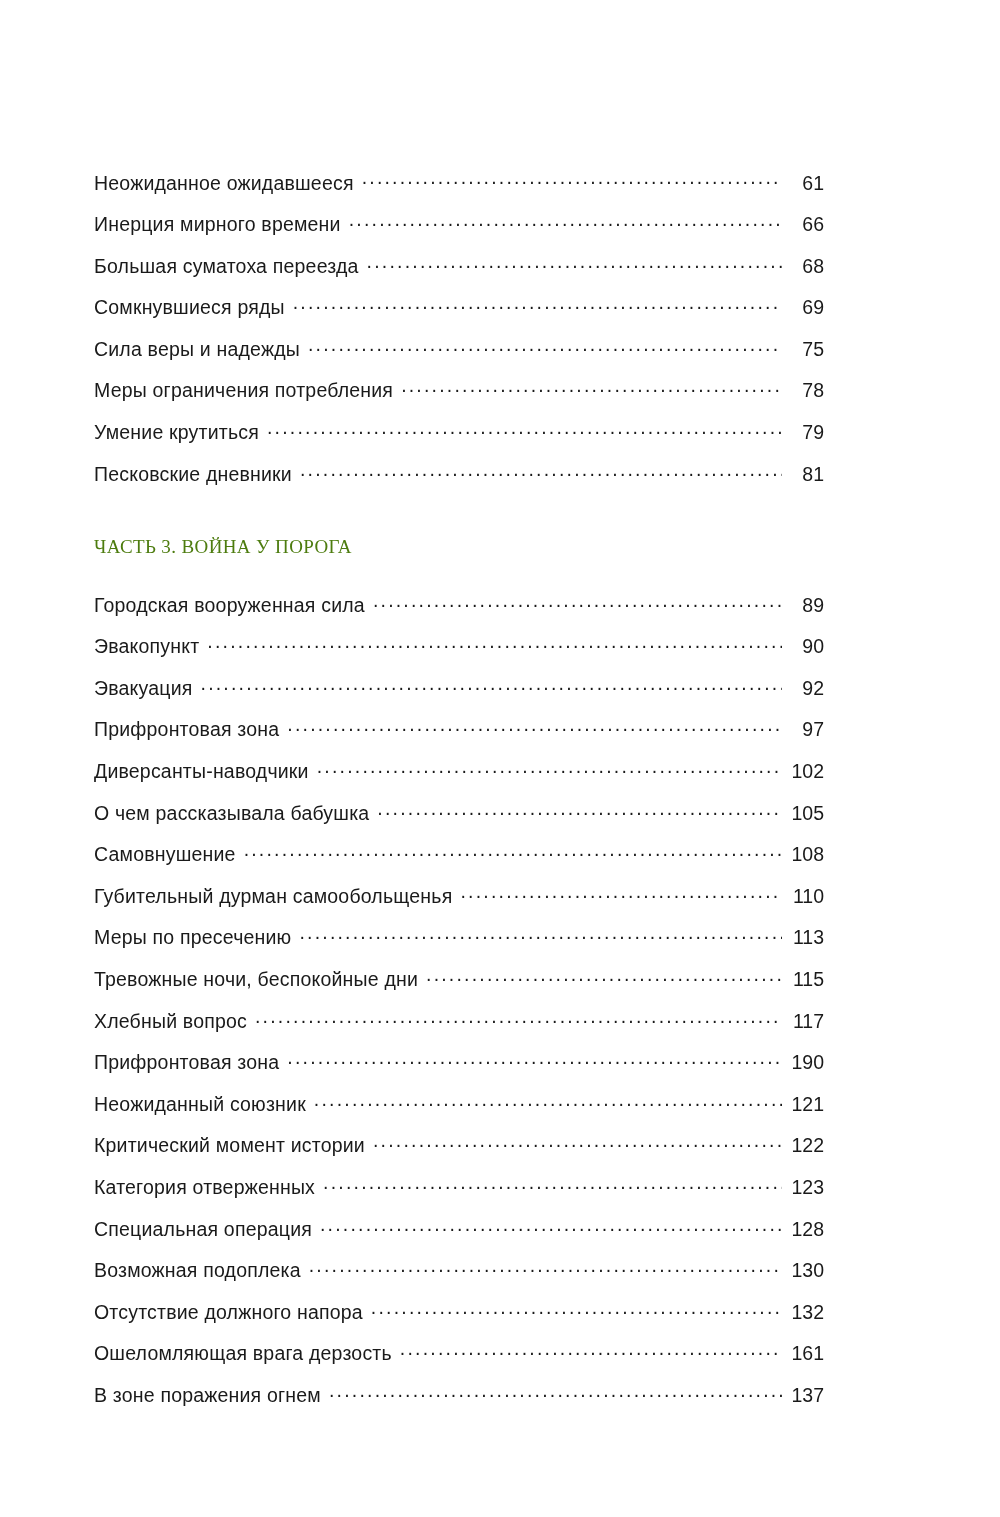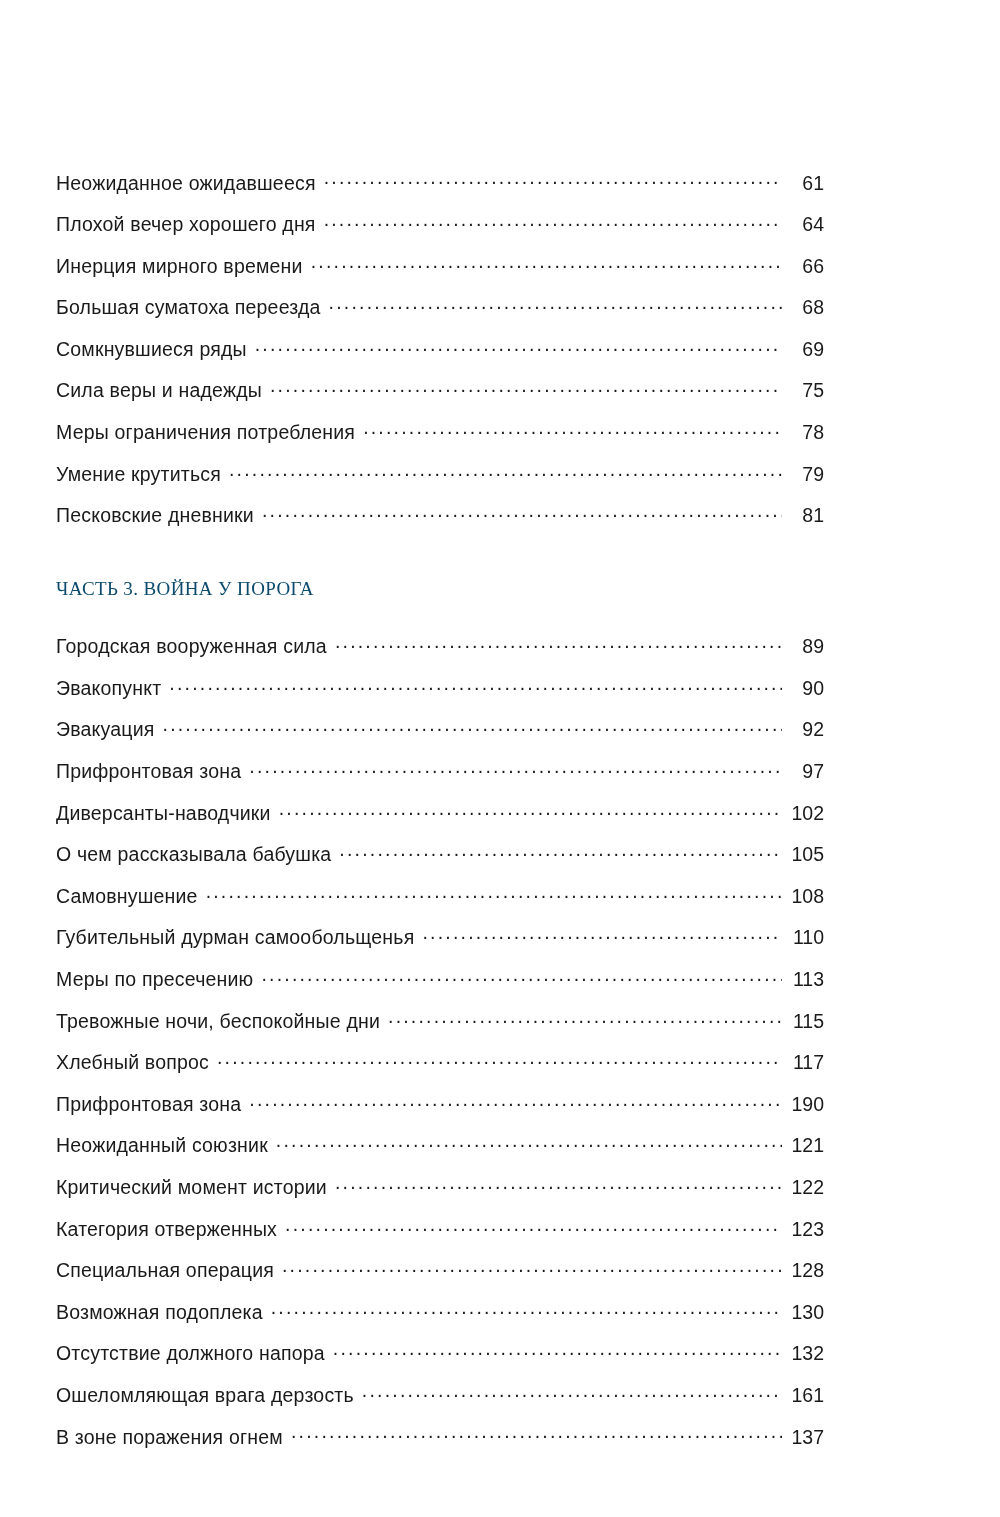--- a/index.html
+++ b/index.html
@@ -12,21 +12,21 @@
     height: 1517px;
     font-family: "Liberation Sans", sans-serif;
     color: #1a1a1a;
     overflow: hidden;
   }
   .page {
     position: relative;
     width: 916px;
     height: 1517px;
     box-sizing: border-box;
-    padding: 170px 92px 0 56px;
+    padding: 170px 92px 0 94px;
   }
   .toc-list {
     list-style: none;
     margin: 0;
     padding: 0;
   }
   .toc-entry {
     display: flex;
     align-items: baseline;
     font-size: 19.5px;
@@ -61,40 +61,35 @@
     padding-left: 6px;
     text-align: right;
     min-width: 34px;
   }
   .part-heading {
     font-family: "Liberation Serif", serif;
     font-size: 19px;
     letter-spacing: 0.02em;
     margin-top: 52px;
     margin-bottom: 34px;
-    color: #0c4a6e;
+    color: #4d7c0f;
   }
 </style>
 </head>
 <body>
 
 <div class="page">
   <div id="toc-root">
       <ul class="toc-list">
         <li class="toc-entry">
           <span class="toc-title">Неожиданное ожидавшееся</span>
           <span class="toc-dots"></span>
           <span class="toc-page">61</span>
         </li>
         <li class="toc-entry">
-          <span class="toc-title">Плохой вечер хорошего дня</span>
-          <span class="toc-dots"></span>
-          <span class="toc-page">64</span>
-        </li>
-        <li class="toc-entry">
           <span class="toc-title">Инерция мирного времени</span>
           <span class="toc-dots"></span>
           <span class="toc-page">66</span>
         </li>
         <li class="toc-entry">
           <span class="toc-title">Большая суматоха переезда</span>
           <span class="toc-dots"></span>
           <span class="toc-page">68</span>
         </li>
         <li class="toc-entry">

